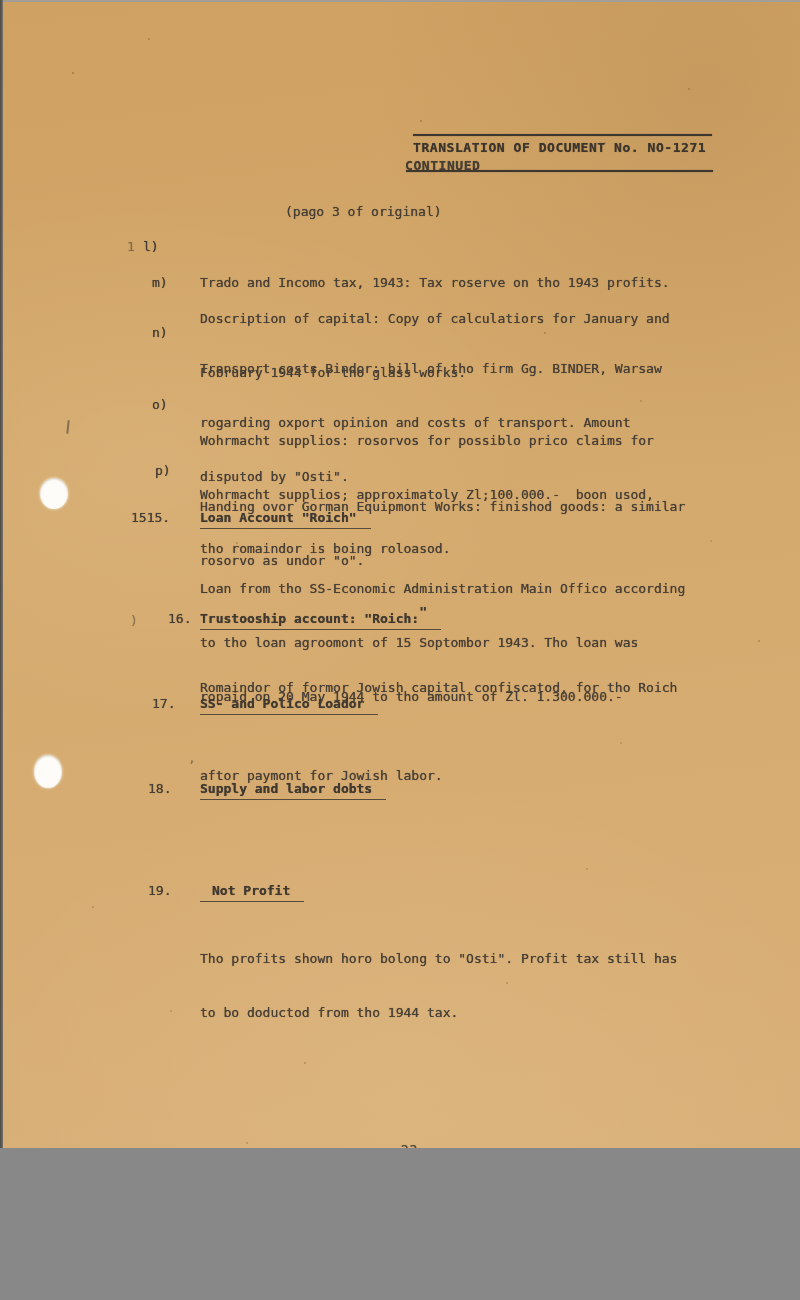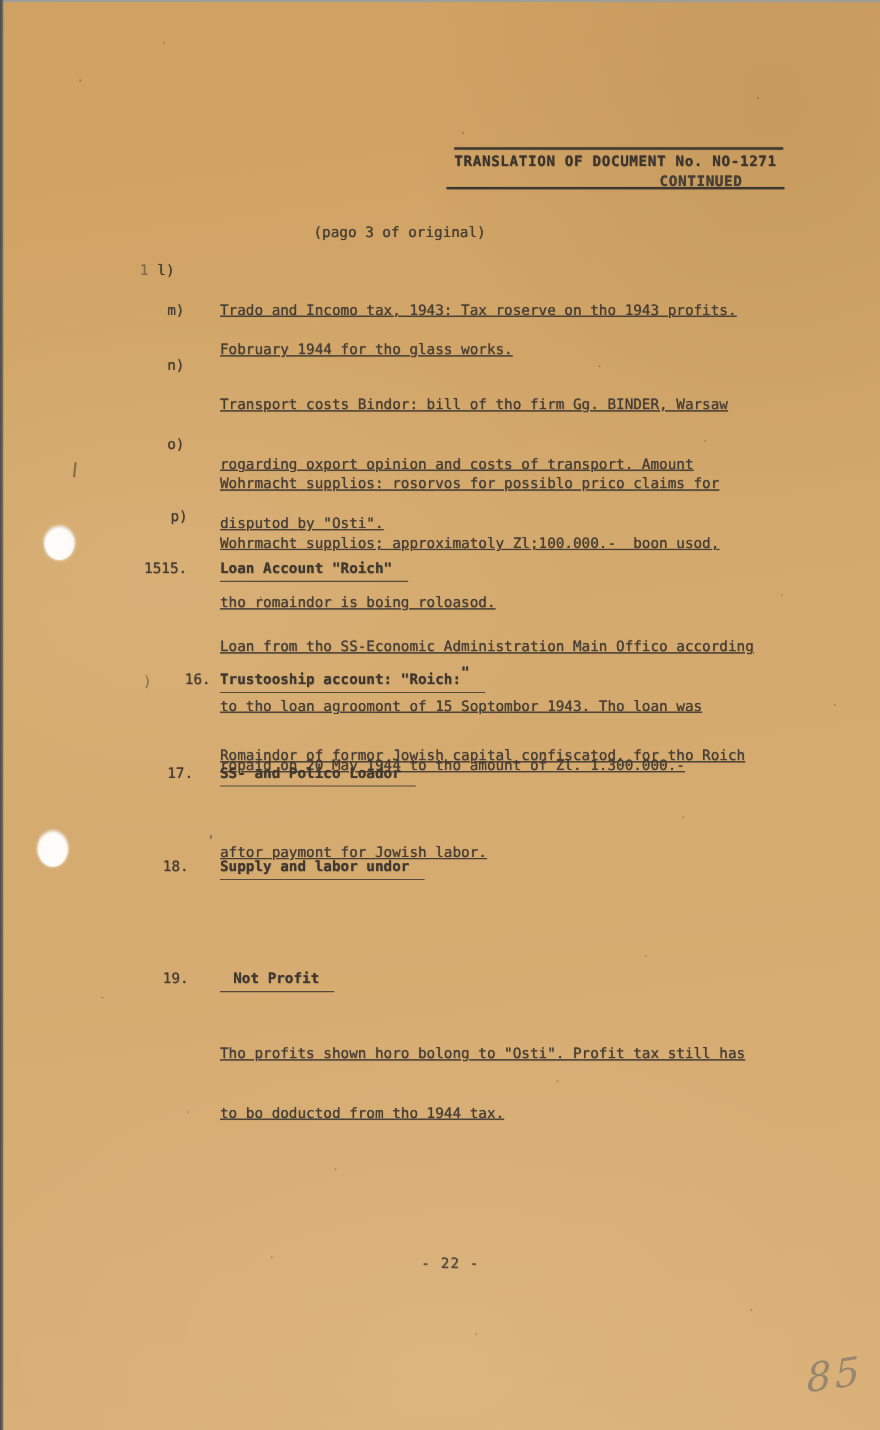--- a/index.html
+++ b/index.html
@@ -1,43 +1,43 @@
 <!DOCTYPE html>
 <html><head>
 <meta charset="utf-8">
 <style>
   html,body{margin:0;padding:0;background:#888;}
   .scan{
-    position:relative;width:800px;height:1300px;overflow:hidden;
+    position:relative;width:800px;height:1148px;overflow:hidden;
     font-family:"DejaVu Sans Mono","Liberation Mono",monospace;
     background:
       radial-gradient(ellipse 620px 420px at 18% 40%, rgba(255,238,205,0.10), transparent 62%),
       radial-gradient(ellipse 560px 640px at 88% 8%, rgba(110,75,28,0.10), transparent 60%),
       radial-gradient(ellipse 700px 500px at 50% 95%, rgba(255,240,210,0.08), transparent 65%),
       linear-gradient(173deg,#cfa162 0%,#d4a96d 42%,#d9b078 100%);
     color:#463f37;
   }
   .edge-top{position:absolute;left:0;top:0;width:800px;height:2px;background:#a19d97;}
   .edge-left{position:absolute;left:0;top:0;width:3px;height:1300px;
     background:linear-gradient(to right,#4b4742,#7a736a);}
   .hole{position:absolute;background:#fdfcf8;border-radius:50%;
     box-shadow:0 0 3px rgba(255,252,244,.9), inset 0 1px 2px rgba(140,105,60,.35);}
   .hole1{left:40px;top:478px;width:28px;height:31px;}
   .hole2{left:34px;top:755px;width:28px;height:33px;}
   .rule{position:absolute;height:2px;background:#3d372f;box-shadow:0 0 1px rgba(61,55,47,.8);}
   .tw{position:absolute;font-size:13px;line-height:18px;white-space:pre;
     text-shadow:0 0 .7px rgba(64,54,42,.75), .4px .4px 0 rgba(64,54,42,.18);}
   .doc-title{font-weight:bold;letter-spacing:.55px;color:#3b352d;}
-  .doc-subtitle{width:270px;text-align:right;font-weight:bold;letter-spacing:.55px;color:#453e35;}
+  .doc-subtitle{width:270px;text-align:left;font-weight:bold;letter-spacing:.55px;color:#453e35;}
   .lbl{color:#453e36;}
   .faint{opacity:.55;}
   .heading{font-weight:bold;color:#3f3931;border-bottom:1.5px solid rgba(63,57,49,.85);
     padding-bottom:1px;padding-right:14px;}
   .supq{position:relative;top:-7px;}
-  .ln{height:18px;text-decoration:underline;}
+  .ln{height:18px;}
   .page-number{letter-spacing:1px;color:#544b40;}
   .handwritten{position:absolute;font-family:"DejaVu Serif","Liberation Serif",serif;
     font-style:italic;font-size:36px;color:#8c8070;transform:rotate(-8deg) skewX(-6deg);
     letter-spacing:3px;opacity:.85;text-shadow:none;}
   .pencil-slash{position:absolute;left:67px;top:420px;width:2px;height:14px;
     background:rgba(104,92,70,.75);transform:rotate(6deg);border-radius:1px;}
   .mark{position:absolute;font-size:13px;color:#4a4339;opacity:.5;}
   .speckles{position:absolute;left:0;top:0;width:2px;height:2px;border-radius:50%;
     background:rgba(108,84,48,.5);
     box-shadow:
@@ -71,38 +71,43 @@
   <div class="tw" style="left:285px;top:203px;">(pago 3 of original)</div>
 
   <div class="tw lbl faint" style="left:127px;top:238px;">1</div>
   <div class="tw lbl" style="left:143px;top:238px;">l)</div>
   <div class="tw" style="left:200px;top:238px;">
     <div class="ln">Trado and Incomo tax, 1943: Tax roserve on tho 1943 profits.</div>
   </div>
 
   <div class="tw lbl" style="left:152px;top:274px;">m)</div>
   <div class="tw" style="left:200px;top:274px;">
+    <div class="ln">Doscription of capital: Copy of calculatiors for January and</div>
     <div class="ln">Fobruary 1944 for tho glass works.</div>
   </div>
 
   <div class="tw lbl" style="left:152px;top:324px;">n)</div>
   <div class="tw" style="left:200px;top:324px;">
     <div class="ln">Transport costs Bindor: bill of tho firm Gg. BINDER, Warsaw</div>
     <div class="ln">rogarding oxport opinion and costs of transport. Amount</div>
     <div class="ln">disputod by "Osti".</div>
   </div>
 
   <div class="tw lbl" style="left:152px;top:396px;">o)</div>
   <div class="tw" style="left:200px;top:396px;">
     <div class="ln">Wohrmacht supplios: rosorvos for possiblo prico claims for</div>
     <div class="ln">Wohrmacht supplios; approximatoly Zl;100.000.-  boon usod,</div>
     <div class="ln">tho romaindor is boing roloasod.</div>
   </div>
 
   <div class="tw lbl" style="left:155px;top:462px;">p)</div>
+  <div class="tw" style="left:200px;top:462px;">
+    <div class="ln">Handing ovor Gorman Equipmont Works: finishod goods: a similar</div>
+    <div class="ln">rosorvo as undor "o".</div>
+  </div>
 
   <div class="tw lbl" style="left:131px;top:509px;">1515.</div>
   <div class="tw heading" style="left:200px;top:509px;"><span>Loan Account "Roich"</span></div>
   <div class="tw" style="left:200px;top:544px;">
     <div class="ln">Loan from tho SS-Economic Administration Main Offico according</div>
     <div class="ln">to tho loan agroomont of 15 Soptombor 1943. Tho loan was</div>
     <div class="ln">ropaid on 20 May 1944 to tho amount of Zl. 1.300.000.-</div>
   </div>
 
   <div class="tw mark" style="left:130px;top:612px;">)</div>
@@ -113,21 +118,21 @@
   </div>
 
   <div class="tw lbl" style="left:152px;top:695px;">17.</div>
   <div class="tw heading" style="left:200px;top:695px;"><span>SS- and Polico Loador</span></div>
   <div class="tw mark" style="left:188px;top:749px;">,</div>
   <div class="tw" style="left:200px;top:731px;">
     <div class="ln">aftor paymont for Jowish labor.</div>
   </div>
 
   <div class="tw lbl" style="left:148px;top:780px;">18.</div>
-  <div class="tw heading" style="left:200px;top:780px;"><span>Supply and labor undor</span></div>
+  <div class="tw heading" style="left:200px;top:780px;"><span>Supply and labor dobts</span></div>
 
   <div class="tw lbl" style="left:148px;top:882px;">19.</div>
   <div class="tw heading" style="left:200px;top:882px;padding-left:12px;"><span>Not Profit</span></div>
   <div class="tw" style="left:200px;top:914px;">
     <div class="ln">Tho profits shown horo bolong to "Osti". Profit tax still has</div>
     <div class="ln">to bo doductod from tho 1944 tax.</div>
   </div>
 
   <div class="tw page-number" style="left:383px;top:1141px;">- 22 -</div>
   <div class="handwritten" style="left:733px;top:1230px;">85</div>

